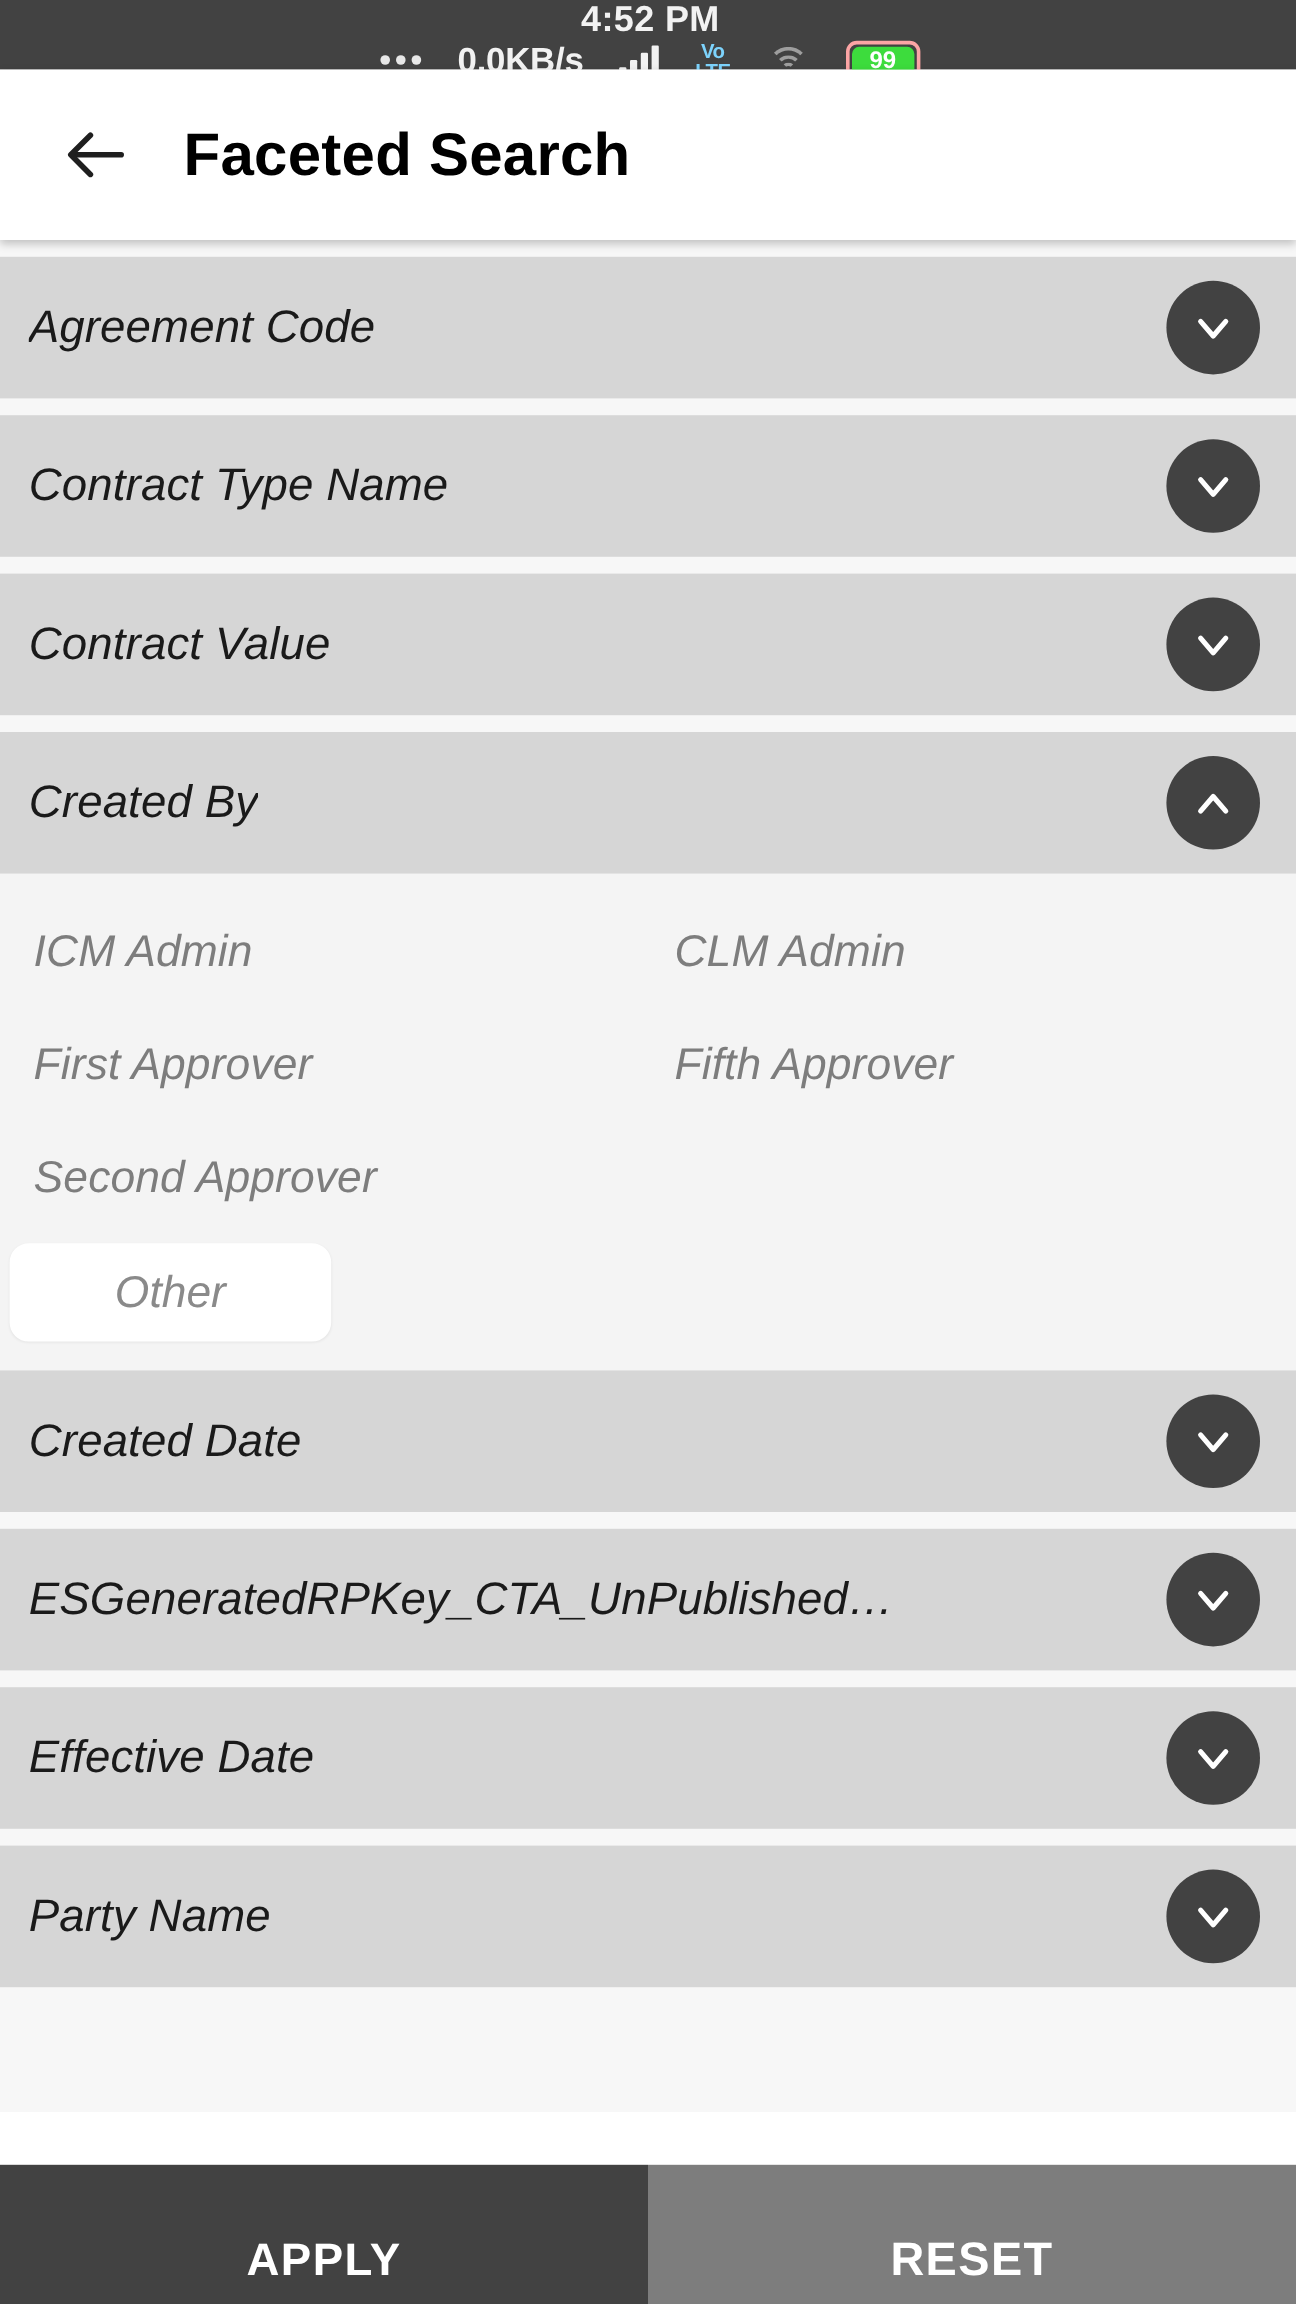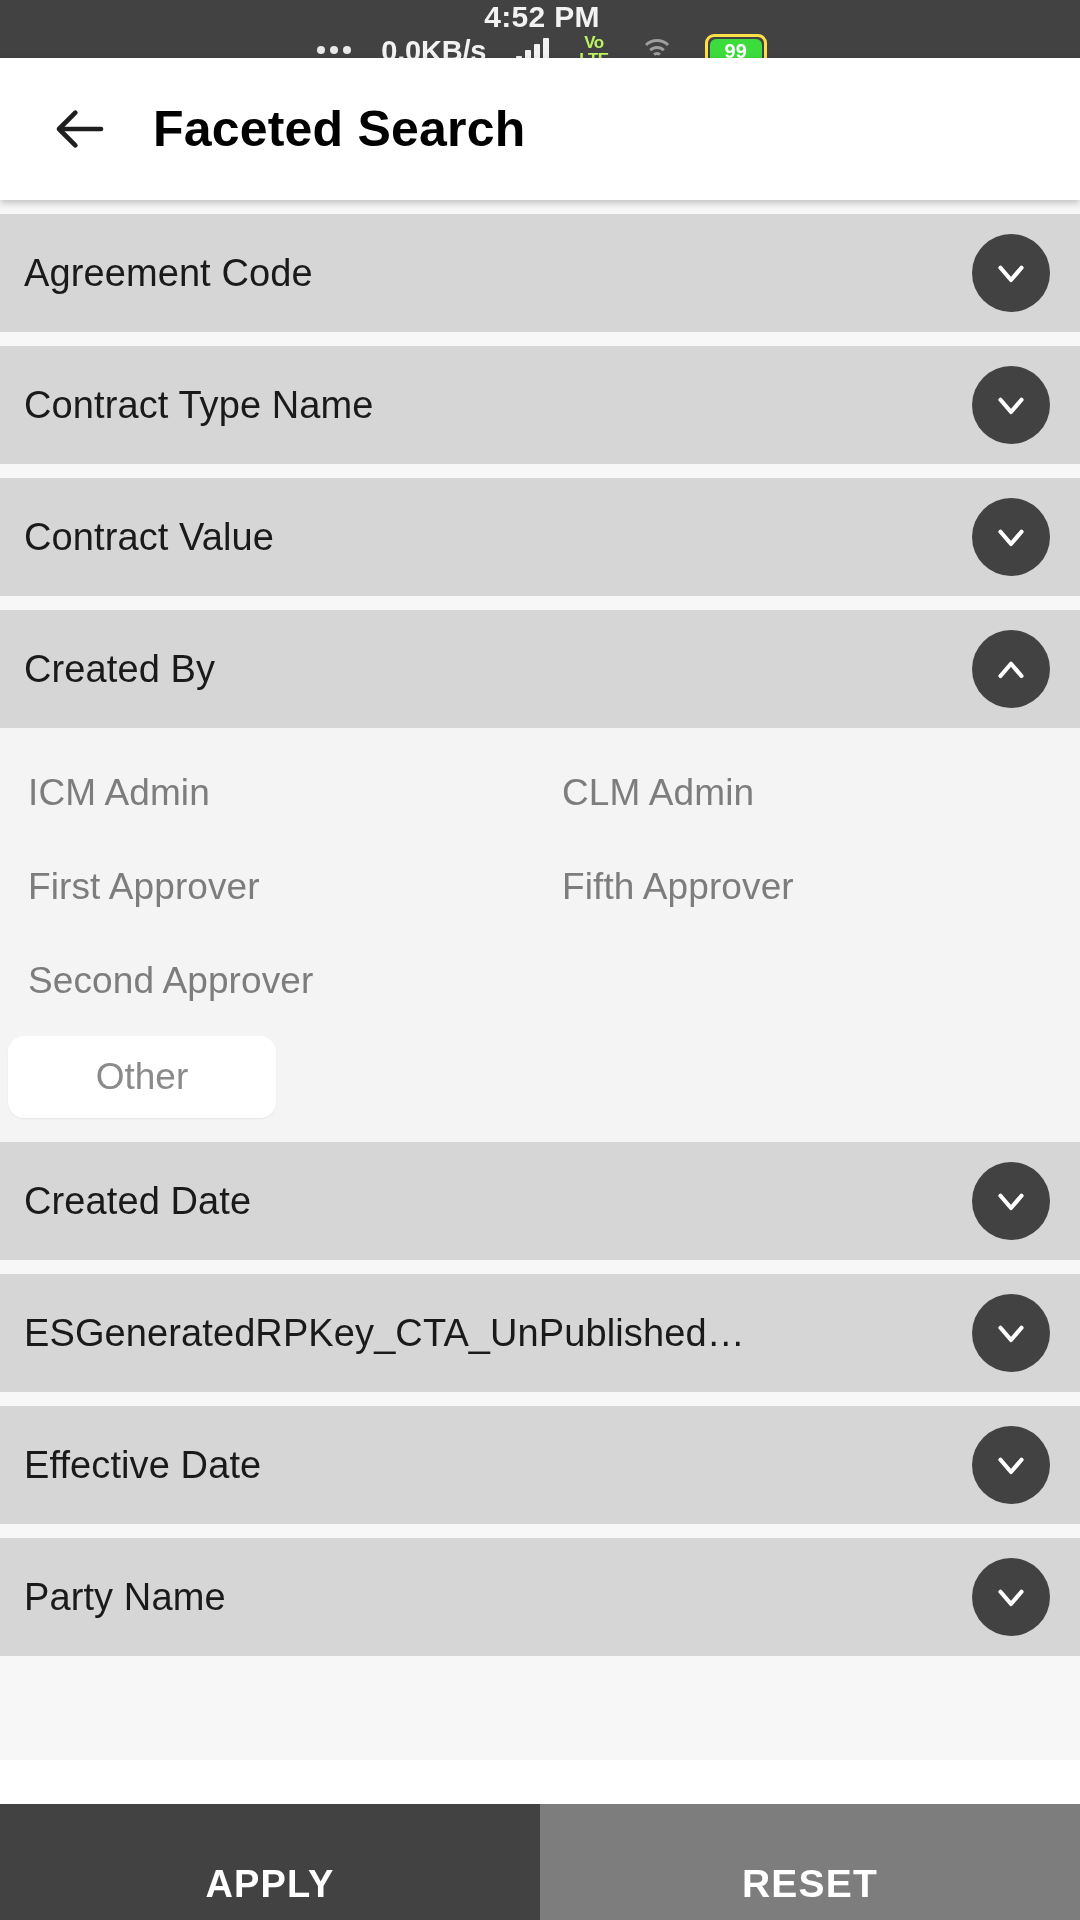--- a/index.html
+++ b/index.html
@@ -23,34 +23,34 @@
   .sb-right{ display:flex; align-items:center; gap:30px; }
   .sb-dots{ display:flex; align-items:flex-end; gap:5px; padding-bottom:3px; }
   .sb-dots i{ width:8px; height:8px; border-radius:50%; background:#e8e8e8; display:block; }
   .sb-speed{ font-size:29px; font-weight:700; color:#f2f2f2; letter-spacing:-.2px; }
   .sb-signal{ display:flex; align-items:flex-end; gap:3px; height:30px; }
   .sb-signal i{ width:6px; background:#f2f2f2; display:block; border-radius:1px; }
   .sb-signal i:nth-child(1){ height:10px; }
   .sb-signal i:nth-child(2){ height:16px; }
   .sb-signal i:nth-child(3){ height:22px; }
   .sb-signal i:nth-child(4){ height:28px; }
-  .sb-volte{ display:flex; flex-direction:column; align-items:center; line-height:1; color:#bef264; }
+  .sb-volte{ display:flex; flex-direction:column; align-items:center; line-height:1; color:#7dd3fc; }
   .sb-volte b{ font-size:17px; font-weight:700; letter-spacing:-.5px; }
   .sb-volte s{ font-size:17px; font-weight:700; text-decoration:none; letter-spacing:-.5px; }
   .sb-wifi{ width:36px; height:28px; position:relative; }
   .sb-wifi span{ position:absolute; left:50%; transform:translateX(-50%);
       border:3.5px solid #9e9e9e; border-bottom-color:transparent;
       border-left-color:transparent; border-right-color:transparent; border-radius:50%; }
   .sb-wifi span.a{ width:34px; height:34px; top:2px; }
   .sb-wifi span.b{ width:22px; height:22px; top:9px; }
   .sb-wifi span.c{ width:11px; height:11px; top:15px; }
   .sb-wifi i{ position:absolute; bottom:0; left:50%; transform:translateX(-50%);
       width:7px; height:7px; border-radius:50%; background:#9e9e9e; }
   .sb-batt{
-    width:62px; height:34px; border:3px solid #fde047; border-radius:9px;
+    width:62px; height:34px; border:3px solid #fca5a5; border-radius:9px;
     display:flex; align-items:center; justify-content:center; padding:2px;
   }
   .sb-batt div{
     width:100%; height:100%; background:#3ddc3d; border-radius:6px;
     display:flex; align-items:center; justify-content:center;
     font-size:20px; font-weight:700; color:#ffffff;
   }
 
   
   .appbar{
@@ -64,21 +64,21 @@
     flex:0 0 auto;
   }
   .back-btn svg{ width:56px; height:56px; }
   .appbar-title{
     font-size:50px; font-weight:700; color:#000000; margin-left:38px; letter-spacing:.2px;
   }
 
   
   .list{
     position:absolute; top:200px; left:0; width:1080px; height:1560px;
-    background:#f7f7f7; overflow:hidden;
+    background:#f7f7f7; overflow:hidden;font-style:italic;
   }
   .facet{ width:1080px; background:#d6d6d6; position:relative; }
   .facet-head{
     height:118px; display:flex; align-items:center; justify-content:space-between;
     padding:0 30px 0 24px;
   }
   .facet-label{
     font-size:38px; color:#1a1a1a; font-weight:400; letter-spacing:.1px;
     white-space:nowrap; overflow:hidden; text-overflow:ellipsis; max-width:740px;
   }

